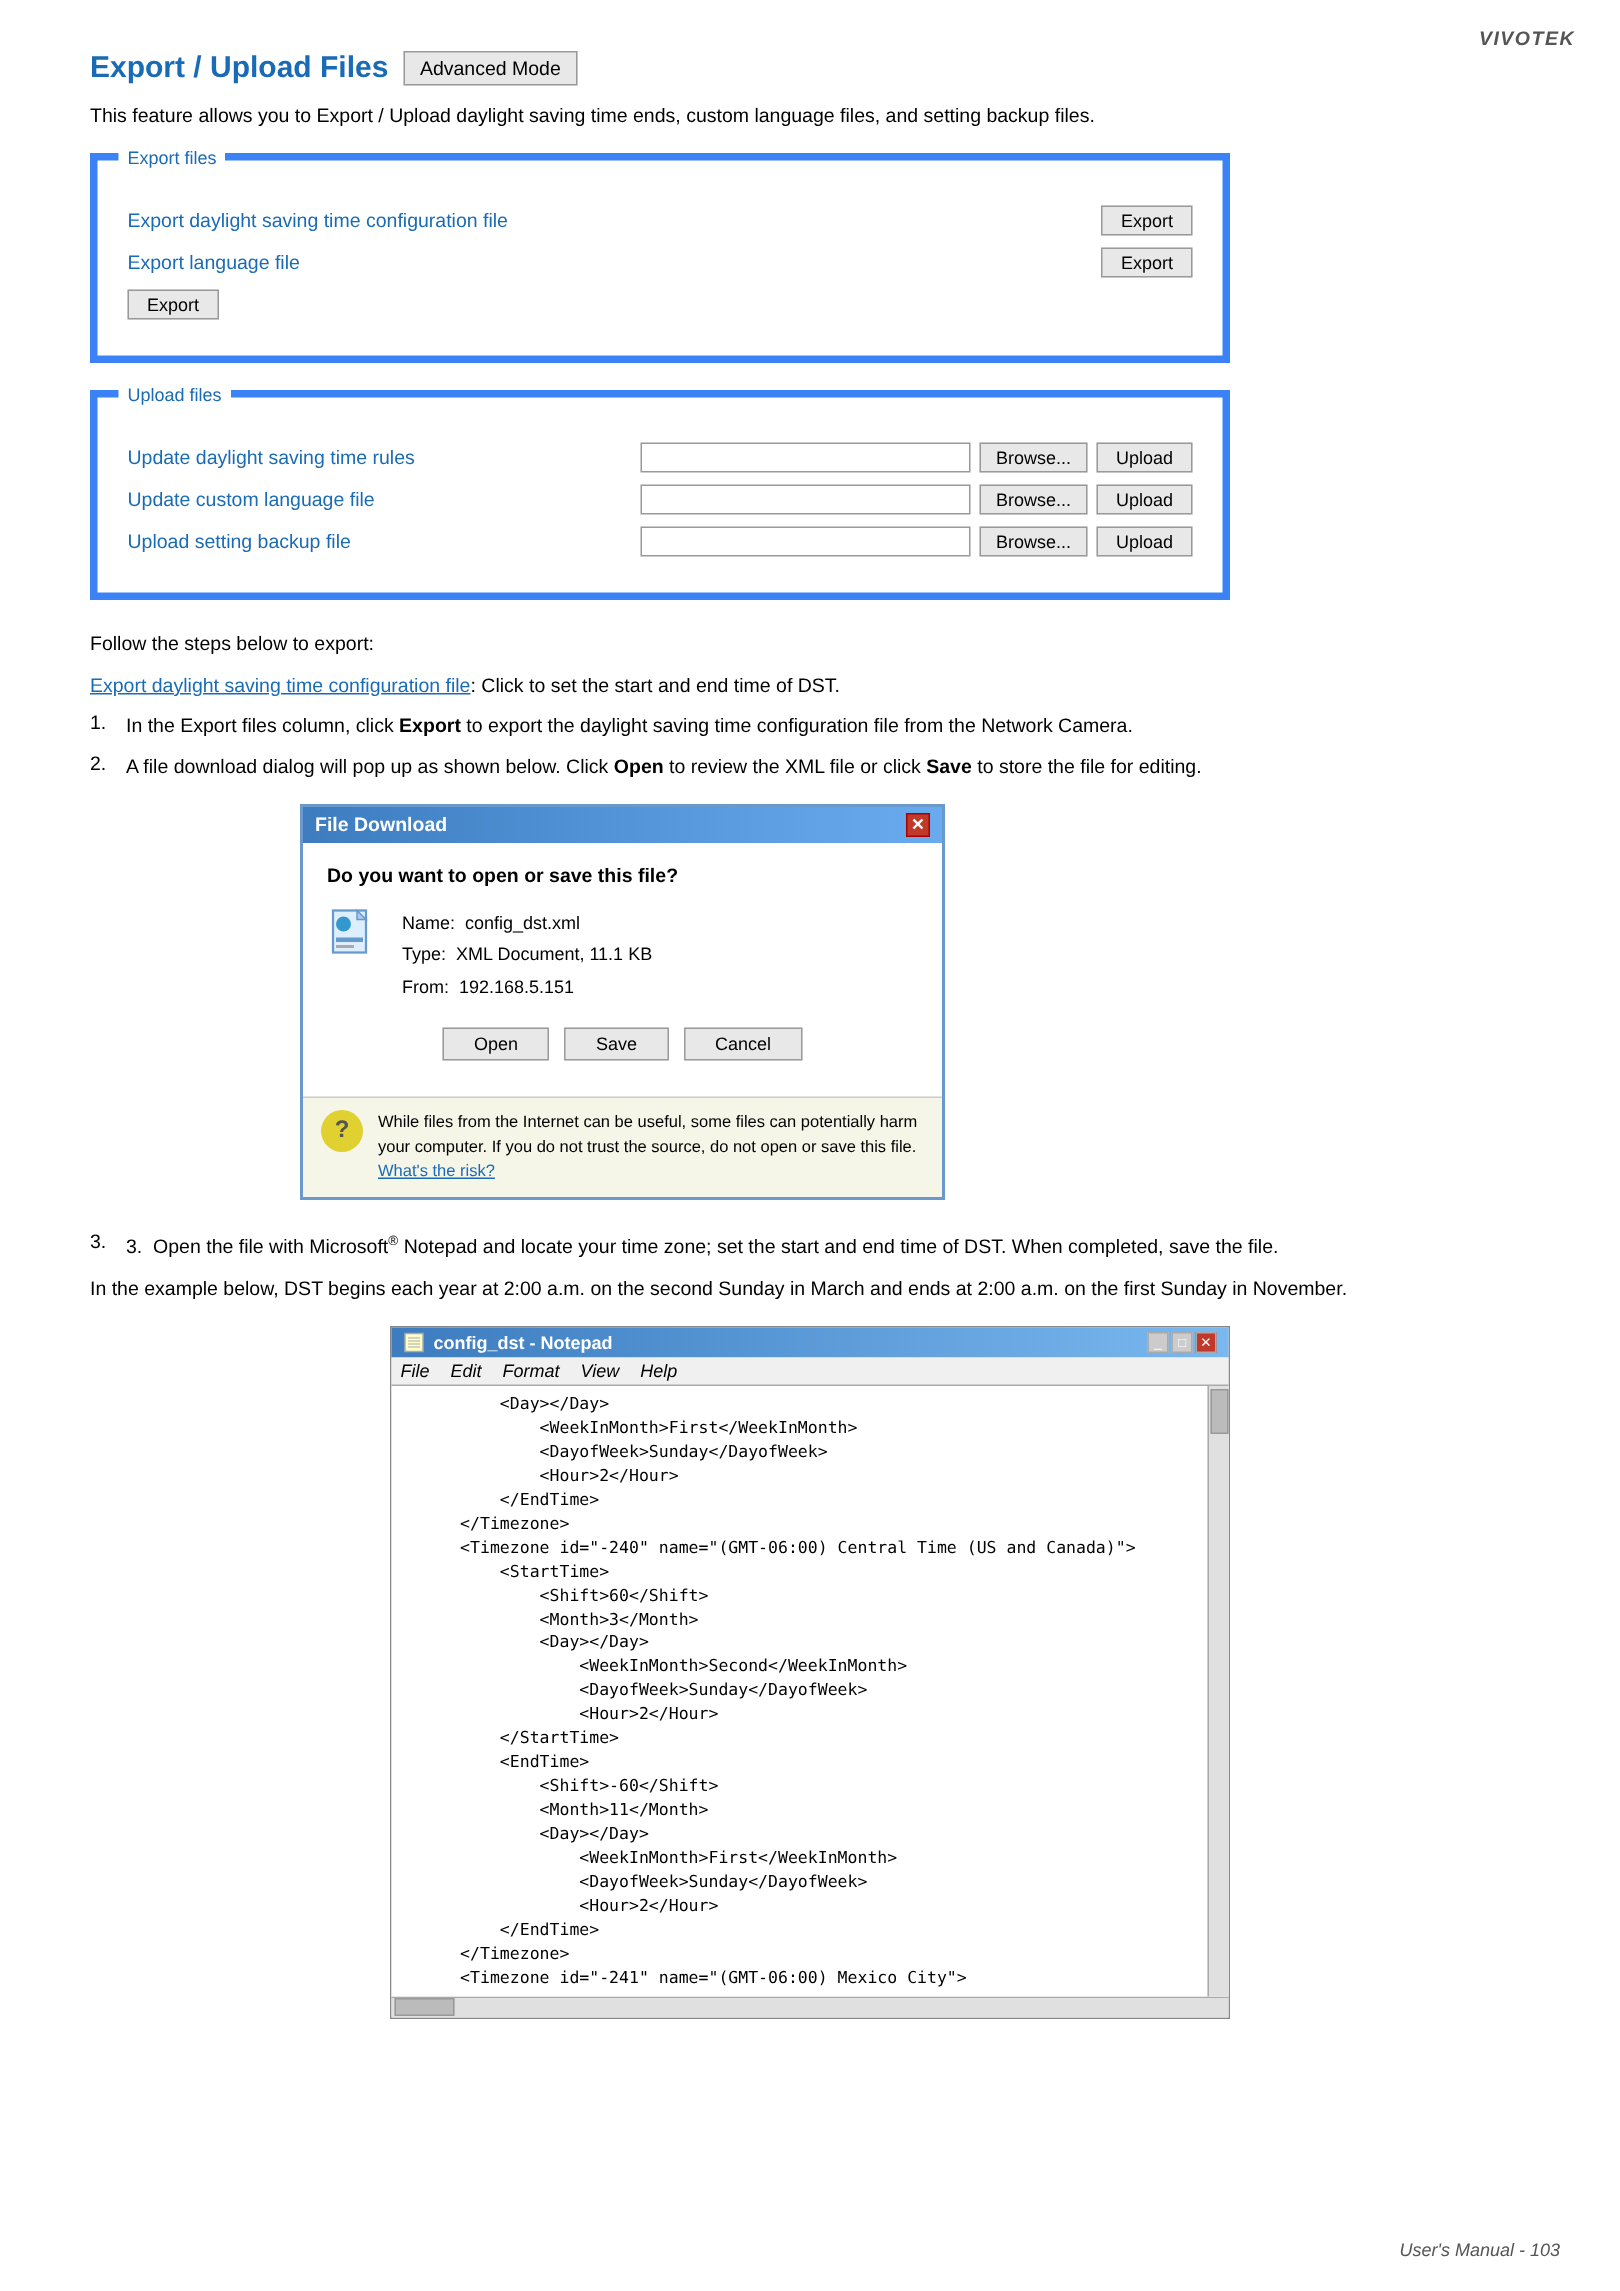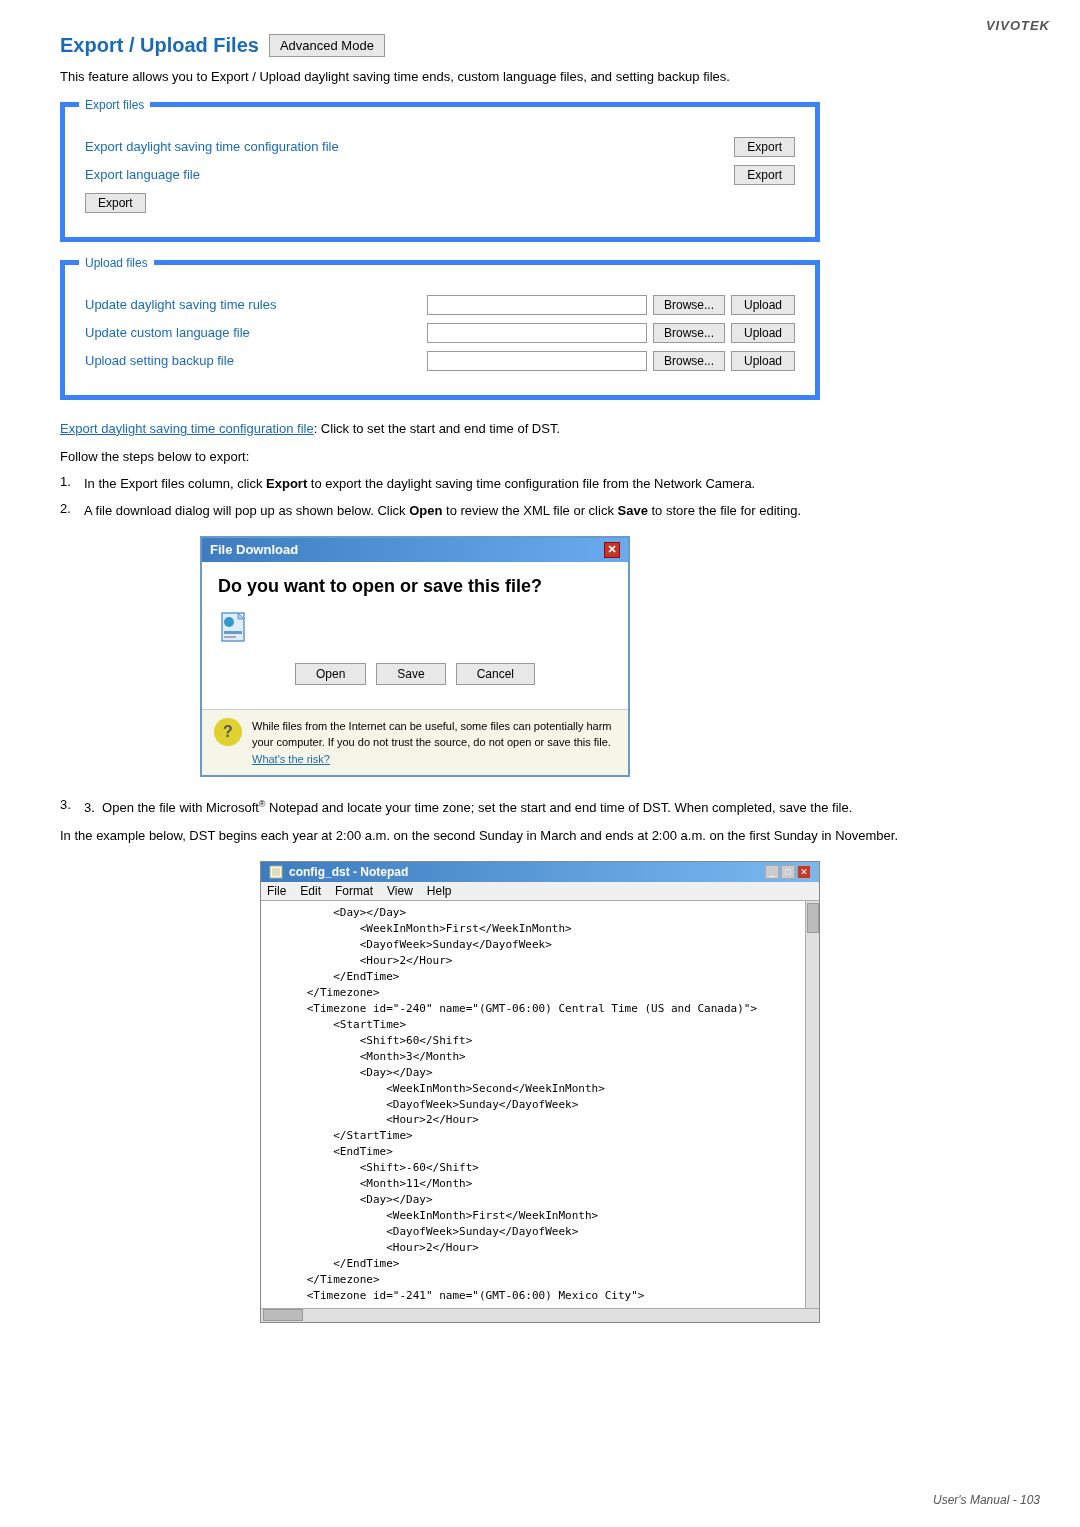--- a/index.html
+++ b/index.html
@@ -171,21 +171,21 @@
       justify-content: center;
       font-size: 11px;
       cursor: pointer;
       font-weight: bold;
     }
     .dialog-content {
       padding: 14px 16px 10px 16px;
     }
     .dialog-question {
       font-weight: bold;
-      font-size: 18px;
+      font-size: 13px;
       margin-bottom: 14px;
     }
     .dialog-file-info {
       display: flex;
       align-items: flex-start;
       gap: 14px;
       margin-bottom: 16px;
     }
     .file-icon {
       width: 36px;
@@ -271,20 +271,21 @@
     .notepad-menu {
       background: #f0f0f0;
       border-bottom: 1px solid #aaa;
       padding: 2px 6px;
       display: flex;
       gap: 14px;
       font-size: 12px;
     }
     .notepad-menu-item {
       cursor: pointer;
+      font-style: italic;
     }
     .notepad-body {
       background: #fff;
       font-family: 'Courier New', monospace;
       font-size: 11px;
       padding: 4px 6px;
       min-height: 240px;
       overflow: hidden;
       line-height: 1.45;
       color: #000;
@@ -397,26 +398,26 @@
         <span class="section-row-label">Upload setting backup file</span>
         <input class="upload-input" type="text" style="">
         <button class="browse-btn">Browse...</button>
         <button class="upload-btn">Upload</button>
       </div>
 
     </div>
   </div>
 
   
+  <p class="body-text">Follow the steps below to export:</p>
+
+  
   <p class="body-text">
     <span class="link-text">Export daylight saving time configuration file</span><span>: Click to set the start and end time of DST.</span>
   </p>
-
-  
-  <p class="body-text">Follow the steps below to export:</p>
 
   
   <div class="step-item">
     <span class="step-num">1.</span>
     <span class="step-text">
       In the Export files column, click <span class="bold">Export</span> to export the daylight saving time configuration file from the Network Camera.
     </span>
   </div>
 
   
@@ -440,20 +441,34 @@
         <div class="dialog-question">Do you want to open or save this file?</div>
         <div class="dialog-file-info">
 
           <svg class="file-icon" viewBox="0 0 36 36">
             <rect x="4" y="2" width="22" height="28" fill="#ddeeff" stroke="#6699cc" stroke-width="1.5"></rect>
             <polygon points="20,2 26,8 20,8" fill="#aaccee" stroke="#6699cc" stroke-width="1"></polygon>
             <circle cx="11" cy="11" r="5" fill="#3399cc"></circle>
             <rect x="6" y="20" width="18" height="3" fill="#6699cc"></rect>
             <rect x="6" y="25" width="12" height="2" fill="#aaaaaa"></rect>
           </svg>
+          <div class="file-details">
+            <div>
+              <span>Name:</span>
+              &nbsp;<span>config_dst.xml</span>
+            </div>
+            <div>
+              <span>Type:</span>
+              &nbsp;<span>XML Document, 11.1 KB</span>
+            </div>
+            <div>
+              <span>From:</span>
+              &nbsp;<span>192.168.5.151</span>
+            </div>
+          </div>
         </div>
 
         <div class="dialog-buttons">
           <button class="dialog-btn">Open</button>
           <button class="dialog-btn">Save</button>
           <button class="dialog-btn">Cancel</button>
         </div>
       </div>
 
       <div class="dialog-warning">

